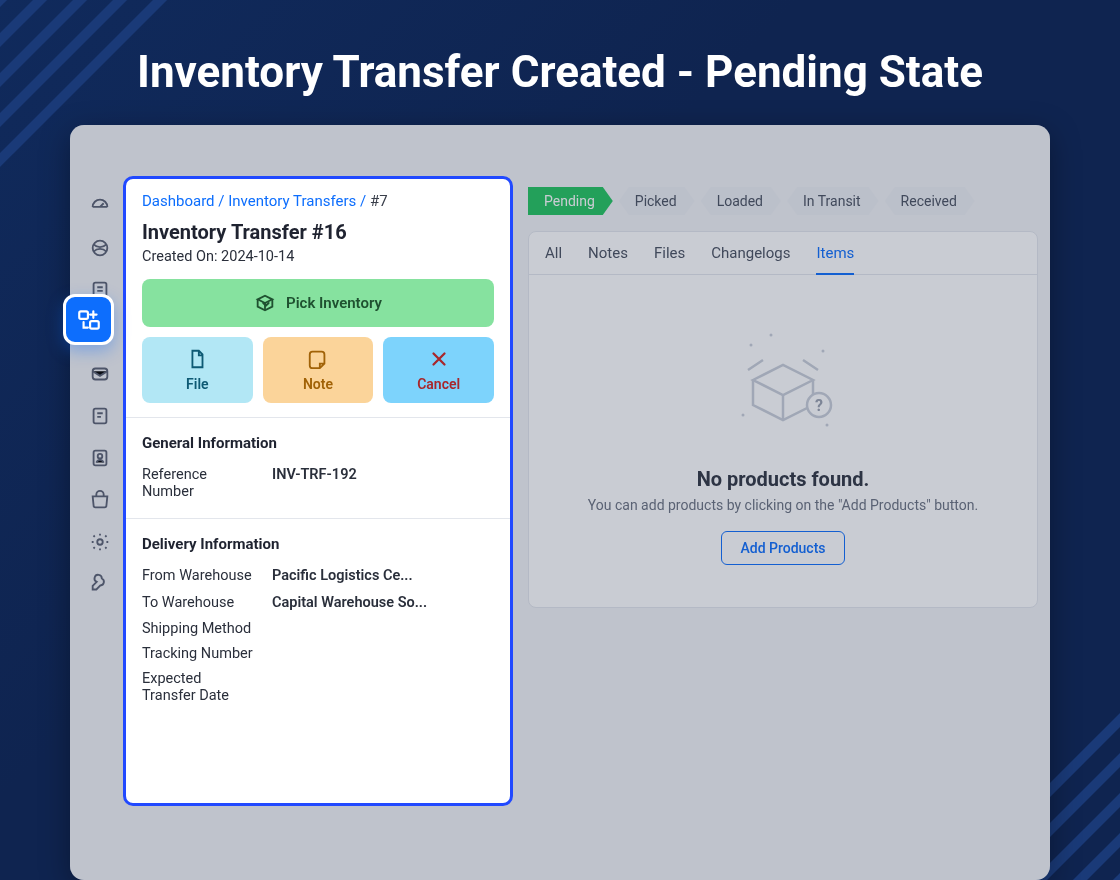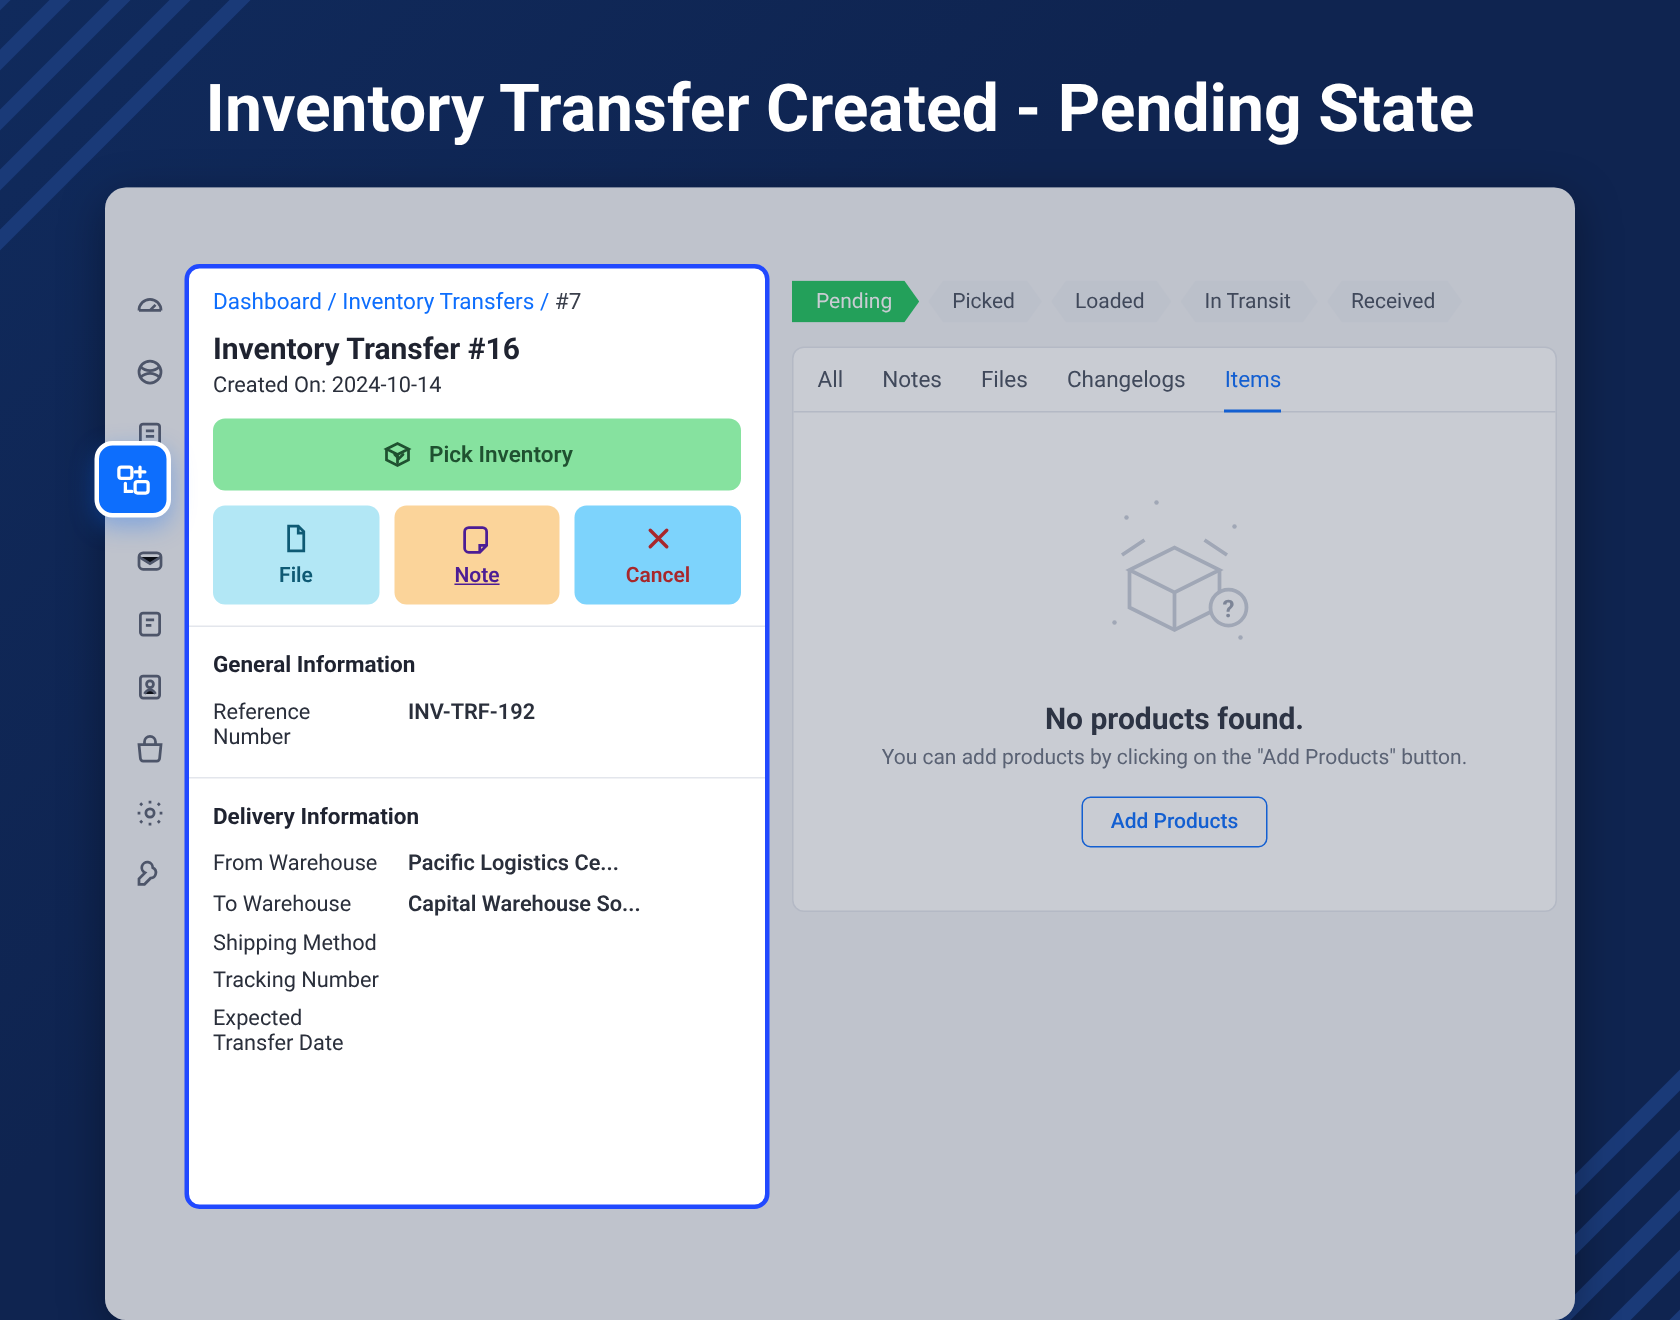--- a/index.html
+++ b/index.html
@@ -257,21 +257,21 @@
   border-radius: 8px;
   display: flex;
   flex-direction: column;
   align-items: center;
   justify-content: center;
   gap: 6px;
   font-size: 14px;
   font-weight: 600;
 }
 .sb-file { background: #b2e7f5; color: #0e5a74; }
-.sb-note { background: #fbd49a; color: #4c1d95; text-decoration: underline; }
+.sb-note { background: #fbd49a; color: #a16207; }
 .sb-cancel { background: #7dd3fc; color: #a8272b; }
 .small-btn svg { width: 22px; height: 22px; }
 .section-hr { border: none; border-top: 1px solid #e3e6ec; }
 .sec-title {
   padding: 16px 16px 10px;
   font-size: 15px;
   font-weight: 700;
   color: #1f2330;
 }
 .kv-row {

